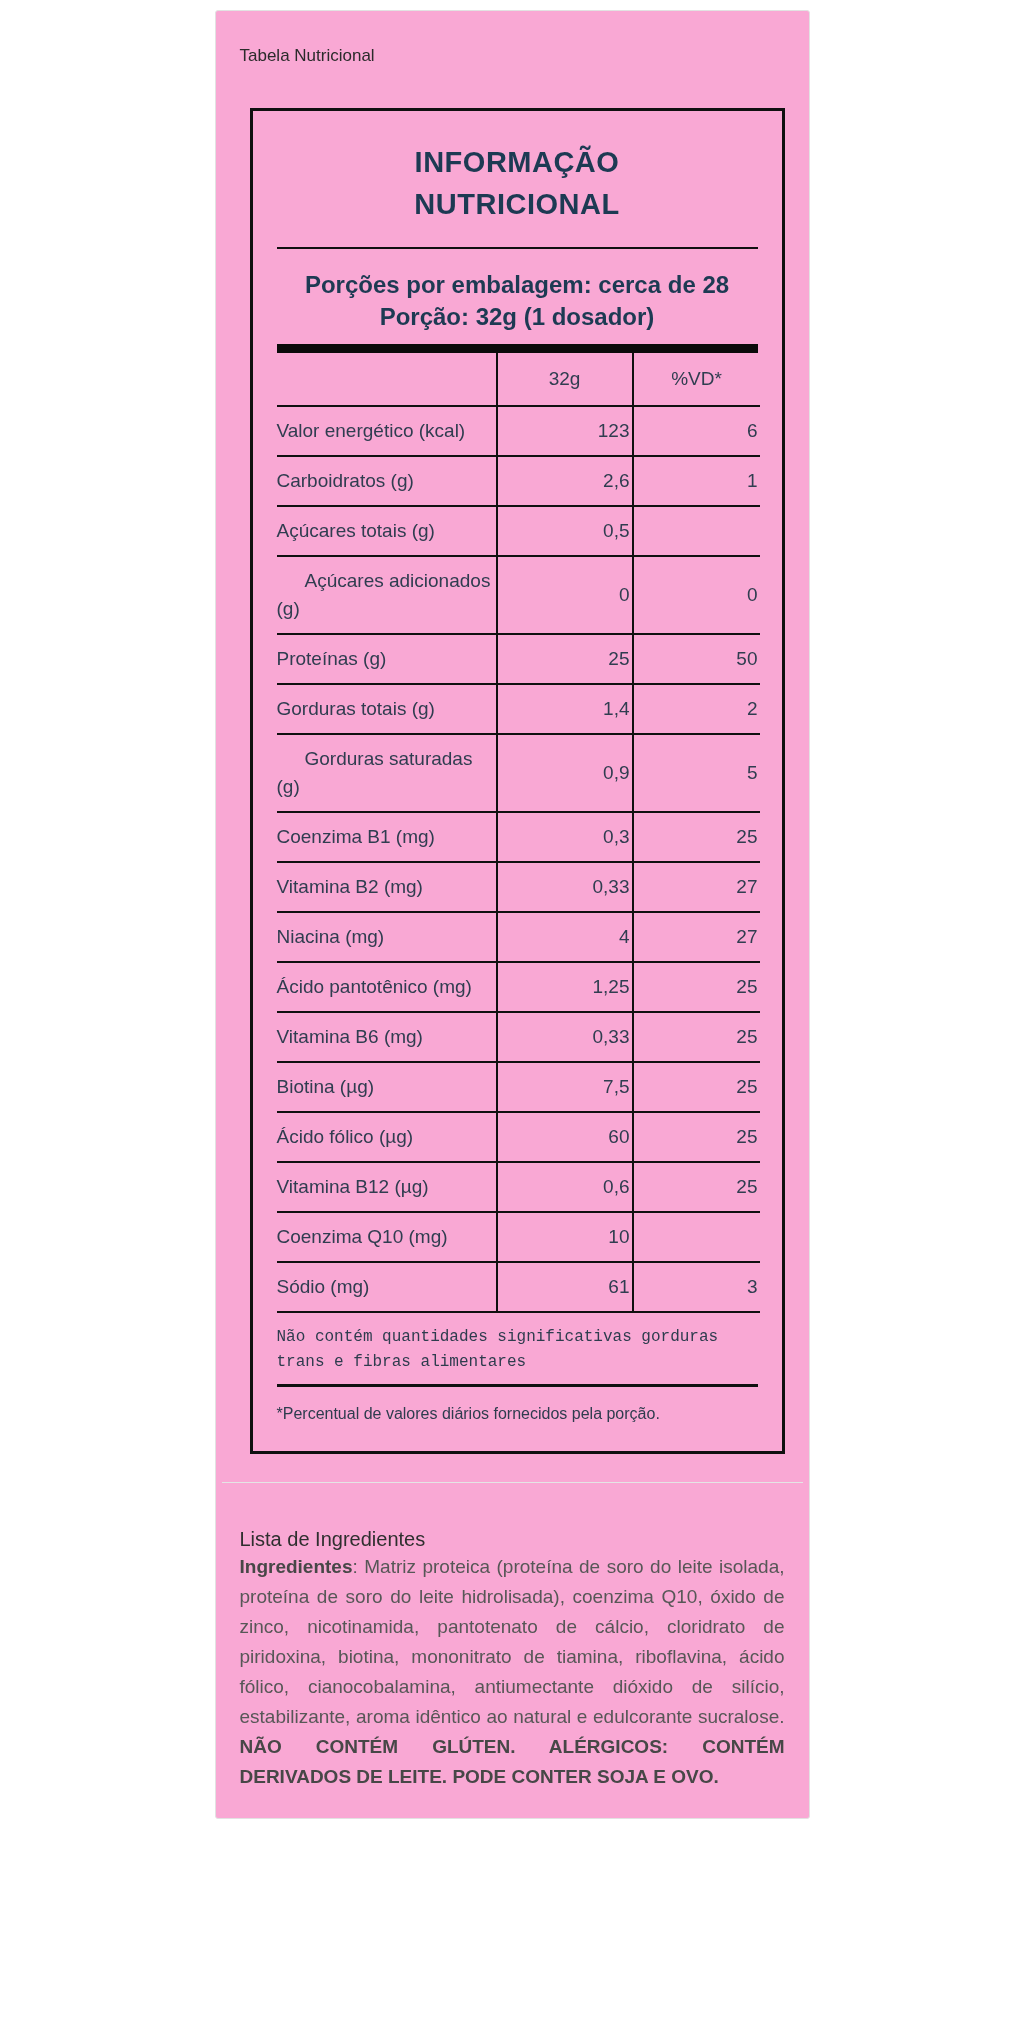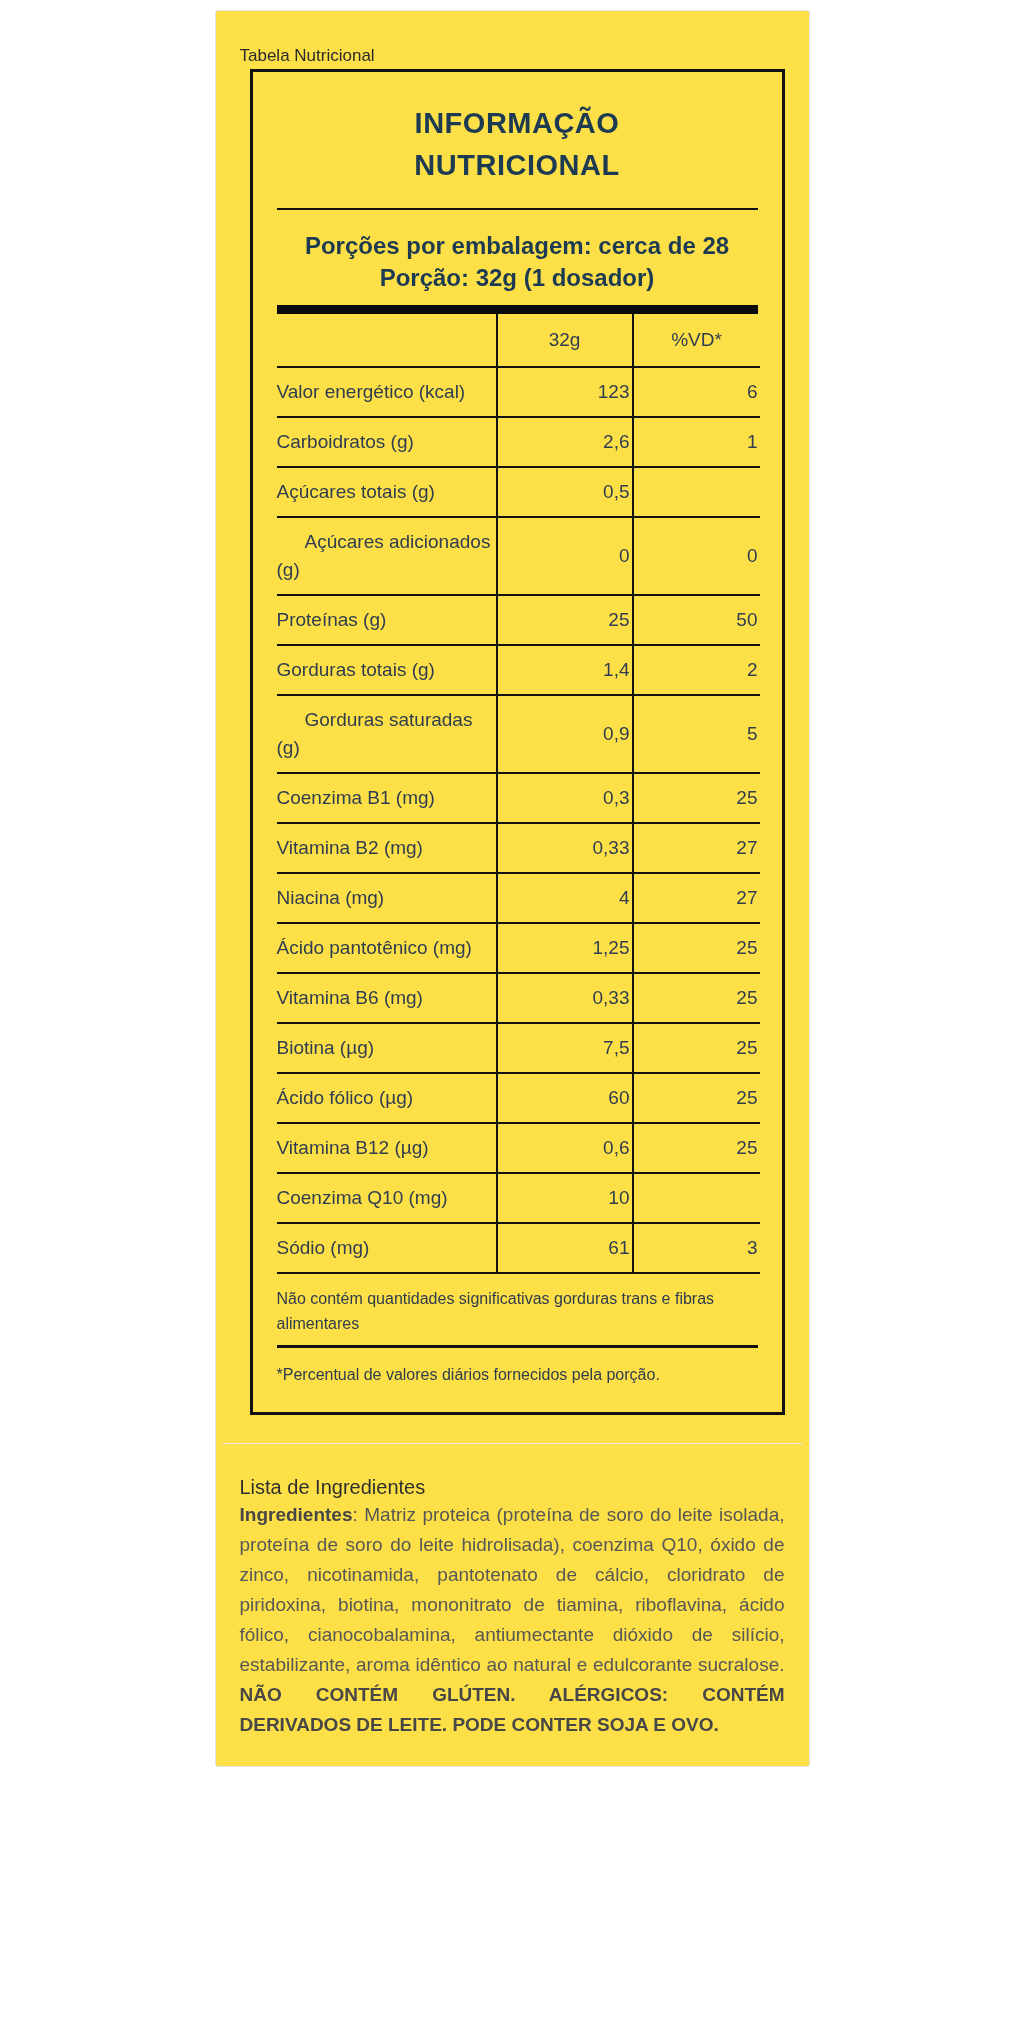--- a/index.html
+++ b/index.html
@@ -6,32 +6,33 @@
   html, body { background: #ffffff; }
   body {
     width: 1024px;
     height: 2039px;
     font-family: "Liberation Sans", sans-serif;
     position: relative;
   }
   .card {
     width: 595px;
     margin: 10px auto 0 auto;
-    background: #fde047;
+    background: #f9a8d4;
     border: 1px solid #e2e2e2;
     border-radius: 3px;
     padding: 32px 24px 26px 24px;
   }
   .card-header {
     font-size: 17px;
     color: #2b2b2b;
     line-height: 26px;
   }
   
   .label-box {
+    margin-top: 39px;
     margin-left: 10px;
     width: 535px;
     border: 3px solid #101010;
     padding: 30px 24px 24px 24px;
     color: #1d3a53;
   }
   .nf-title {
     text-align: center;
     font-size: 29px;
     font-weight: bold;
@@ -86,40 +87,41 @@
     vertical-align: middle;
   }
   table.nf-table td.lbl { text-align: left; padding-left: 0; }
   table.nf-table td.lbl.indent { text-indent: 28px; }
   table.nf-table td.val { text-align: right; }
   .nf-note {
     margin-top: 12px;
     font-size: 16px;
     line-height: 25px;
     color: #2e3c4e;
+    font-family: Liberation Mono, monospace;
   }
   .nf-rule2 {
     height: 3px;
     background: #101010;
     margin-top: 9px;
   }
   .nf-foot {
     margin-top: 14px;
     font-size: 16px;
     line-height: 26px;
     color: #2e3c4e;
   }
   
   hr.divider {
     border: none;
     border-top: 1px solid #e5e5e5;
     margin: 28px -18px 0 -18px;
   }
   .ing-heading {
-    margin-top: 30px;
+    margin-top: 43px;
     font-size: 20px;
     font-weight: 500;
     color: #2f2f2f;
     line-height: 26px;
   }
   .ingredients {
     font-size: 19px;
     line-height: 30px;
     color: #575757;
     text-align: justify;

